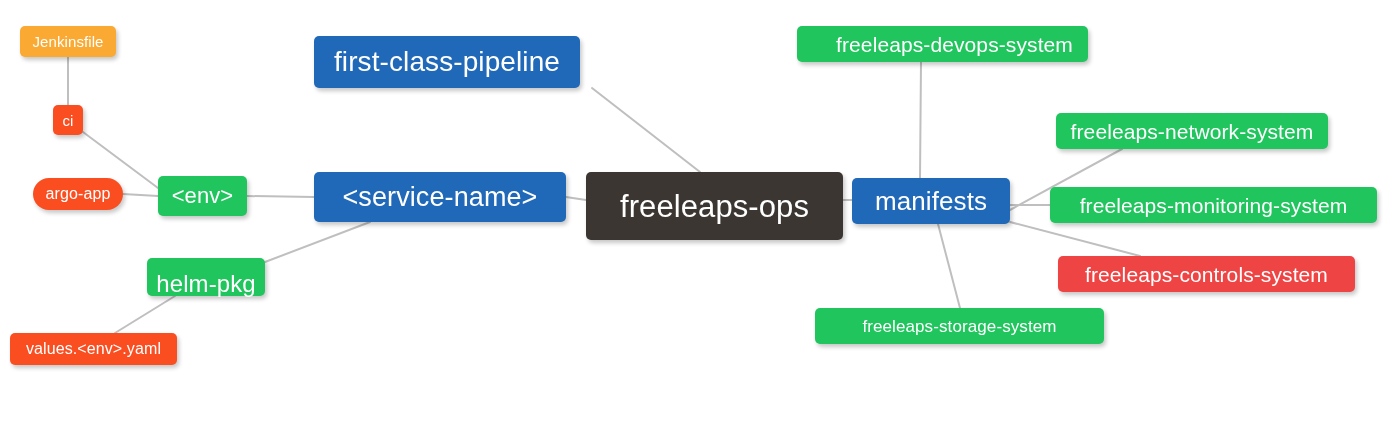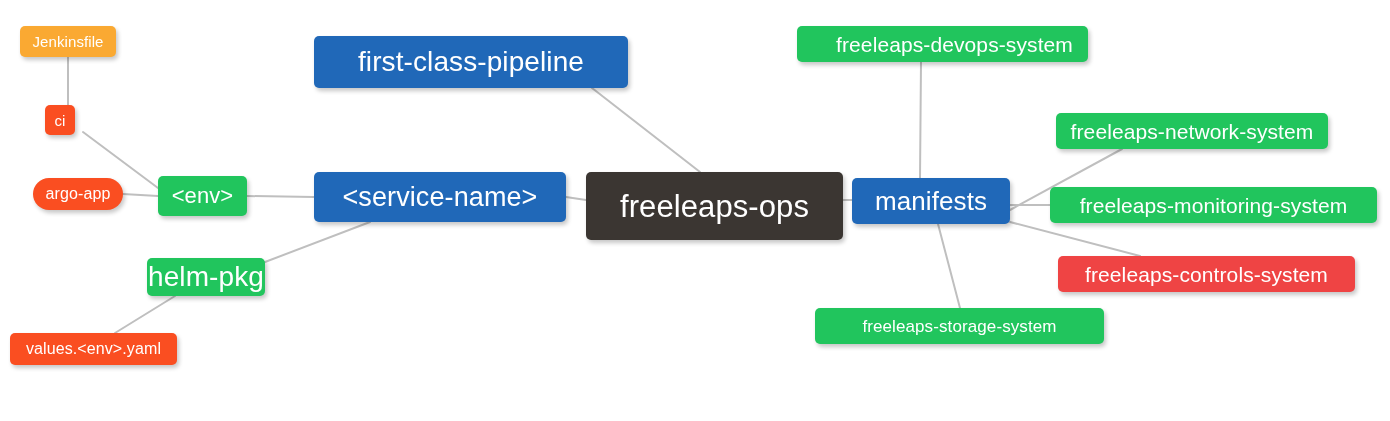--- a/index.html
+++ b/index.html
@@ -67,33 +67,33 @@
       <line x1="1010" y1="222" x2="1140" y2="256" stroke="#bfbfbf" stroke-width="2" stroke-linecap="round"></line>
       <line x1="938" y1="224" x2="960" y2="308" stroke="#bfbfbf" stroke-width="2" stroke-linecap="round"></line>
     </svg>
   <div id="node-layer">
       <div class="mm-node" style="left: 586px; top: 172px; width: 257px; height: 68px; background: rgb(59, 54, 50); font-size: 31px;">
         <span class="mm-node-label">freeleaps-ops</span>
       </div>
       <div class="mm-node" style="left: 314px; top: 172px; width: 252px; height: 50px; background: rgb(32, 104, 184); font-size: 27px;">
         <span class="mm-node-label">&lt;service-name&gt;</span>
       </div>
-      <div class="mm-node" style="left: 314px; top: 36px; width: 314px; height: 52px; background: rgb(32, 104, 184); font-size: 28px;">
+      <div class="mm-node" style="left: 314px; top: 36px; width: 266px; height: 52px; background: rgb(32, 104, 184); font-size: 28px;">
         <span class="mm-node-label">first-class-pipeline</span>
       </div>
       <div class="mm-node" style="left: 852px; top: 178px; width: 158px; height: 46px; background: rgb(32, 104, 184); font-size: 26px;">
         <span class="mm-node-label">manifests</span>
       </div>
       <div class="mm-node" style="left: 158px; top: 176px; width: 89px; height: 40px; background: rgb(33, 197, 93); font-size: 22px; text-align: right;">
         <span class="mm-node-label">&lt;env&gt;</span>
       </div>
-      <div class="mm-node" style="left: 147px; top: 258px; width: 118px; height: 38px; background: rgb(33, 197, 93); font-size: 28px;">
+      <div class="mm-node" style="left: 147px; top: 258px; width: 118px; height: 38px; background: rgb(33, 197, 93); font-size: 24px; align-items: flex-end;">
         <span class="mm-node-label">helm-pkg</span>
       </div>
-      <div class="mm-node" style="left: 45px; top: 105px; width: 30px; height: 30px; background: rgb(250, 78, 33); font-size: 15px;">
+      <div class="mm-node" style="left: 53px; top: 105px; width: 30px; height: 30px; background: rgb(250, 78, 33); font-size: 15px;">
         <span class="mm-node-label">ci</span>
       </div>
       <div class="mm-node" style="left: 20px; top: 26px; width: 96px; height: 31px; background: rgb(250, 169, 50); font-size: 15px;">
         <span class="mm-node-label">Jenkinsfile</span>
       </div>
       <div class="mm-node" style="left: 33px; top: 178px; width: 90px; height: 32px; background: rgb(250, 78, 33); font-size: 16px; border-radius: 16px;">
         <span class="mm-node-label">argo-app</span>
       </div>
       <div class="mm-node" style="left: 10px; top: 333px; width: 167px; height: 32px; background: rgb(250, 78, 33); font-size: 16px;">
         <span class="mm-node-label">values.&lt;env&gt;.yaml</span>

